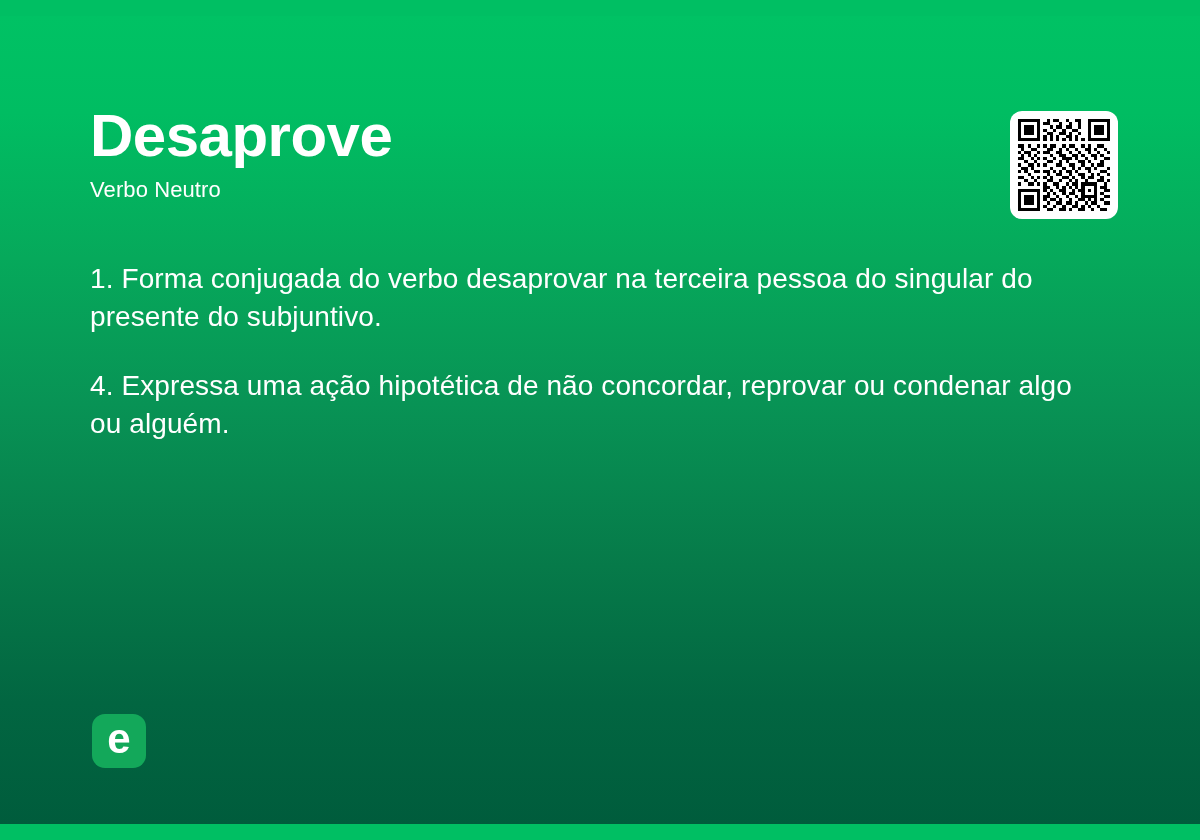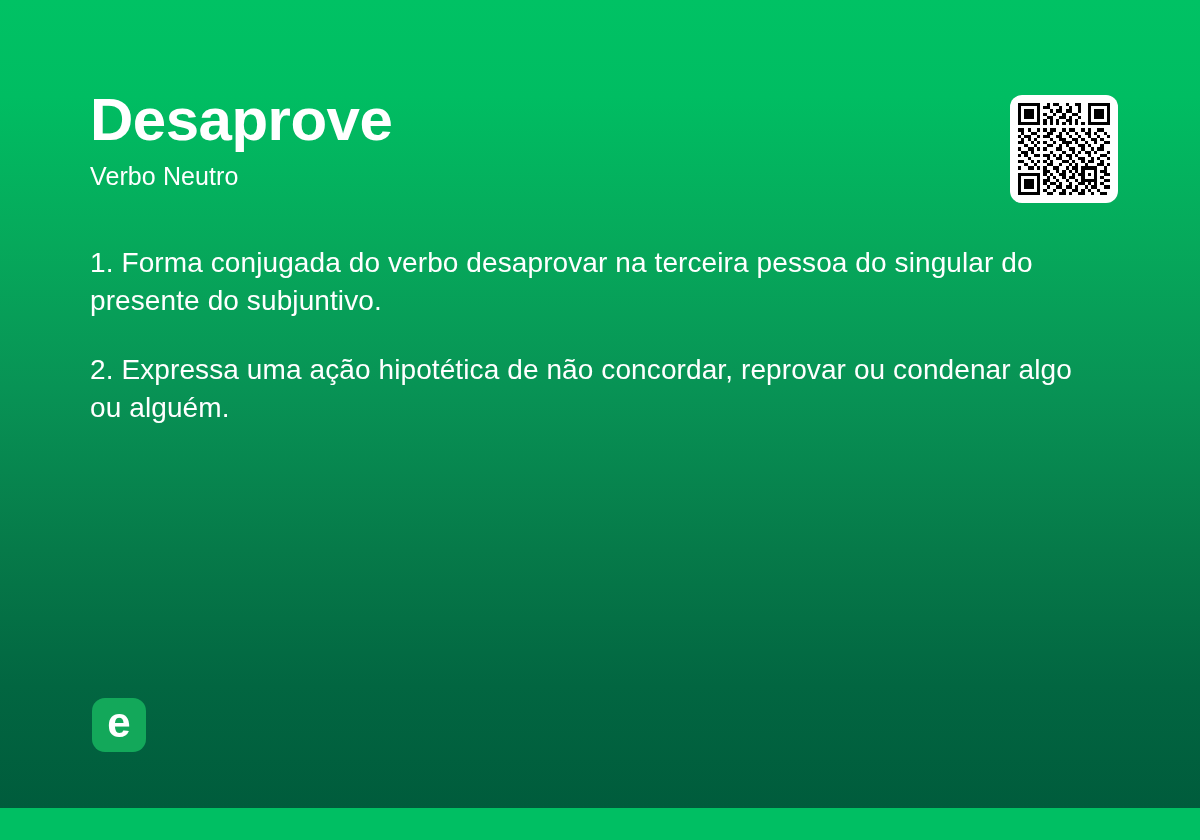--- a/index.html
+++ b/index.html
@@ -21,20 +21,21 @@
     height: 808px;
     background: linear-gradient(to bottom,
         #00c264 0%,
         #00bd62 12%,
         #06a95b 30%,
         #089355 48%,
         #067a49 68%,
         #026641 85%,
         #005c3c 100%);
     overflow: hidden;
+    margin-top: 16px;
   }
 
   
   .header {
     position: absolute;
     left: 90px;
     top: 88px;
     right: 90px;
   }
 
@@ -42,21 +43,21 @@
     font-size: 60px;
     font-weight: bold;
     color: #ffffff;
     letter-spacing: -0.5px;
     line-height: 1.05;
     white-space: nowrap;
   }
 
   .word-class {
     margin-top: 10px;
-    font-size: 25px;
+    font-size: 22px;
     font-weight: 500;
     color: #ffffff;
     letter-spacing: 0.1px;
     line-height: 1.2;
     white-space: nowrap;
   }
 
   
   .qr-wrap {
     position: absolute;
@@ -374,21 +375,21 @@
         <rect x="16" y="28" width="1" height="1"></rect>
           <rect x="19" y="28" width="2" height="1"></rect>
         <rect x="23" y="28" width="1" height="1"></rect>
           <rect x="26" y="28" width="2" height="1"></rect>
       </g>
     </svg>
   </div>
 
   <div class="definitions">
     <p class="definition">1. Forma conjugada do verbo desaprovar na terceira pessoa do singular do presente do subjuntivo.</p>
-    <p class="definition">2. Expressa uma ação hipotética de não concordar, reprovar ou condenar algo ou alguém.</p>
+    <p class="definition">4. Expressa uma ação hipotética de não concordar, reprovar ou condenar algo ou alguém.</p>
   </div>
 
   <div class="footer">
     <div class="logo-mark">
       <span>e</span>
     </div>
   </div>
 
 </div>
 

